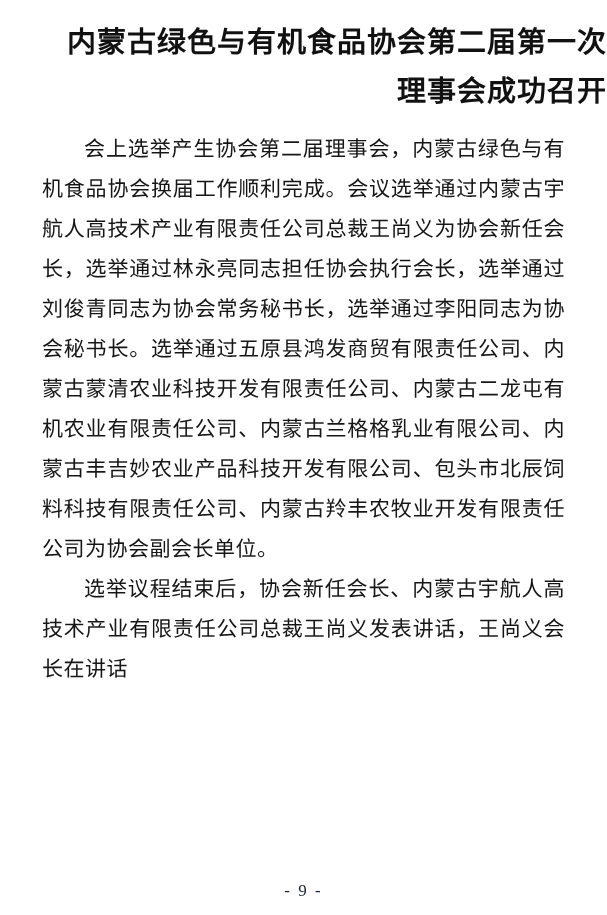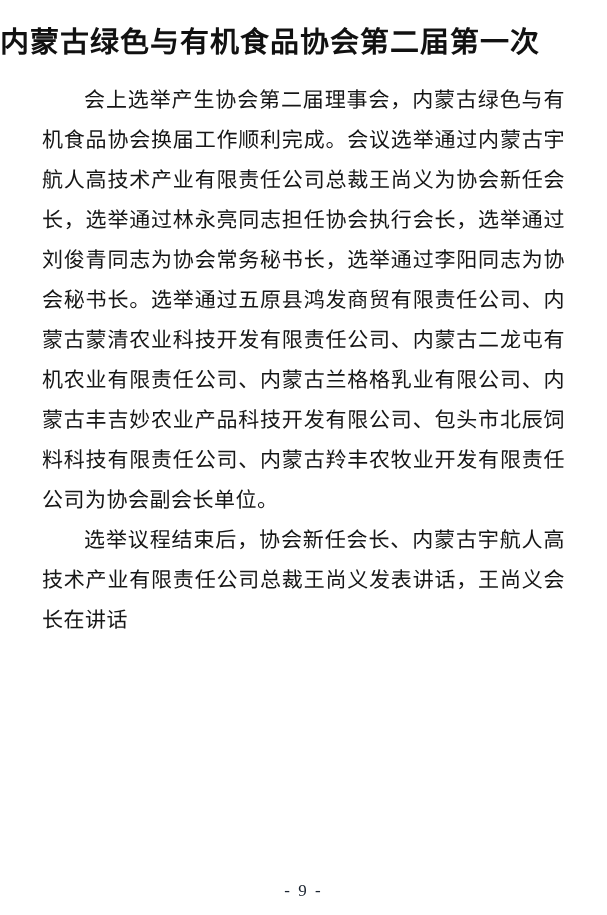--- a/index.html
+++ b/index.html
@@ -13,21 +13,21 @@
     height: 915px;
     background: #ffffff;
     overflow: hidden;
     font-family: "Liberation Serif", "DejaVu Serif", serif;
     color: #161616;
     box-sizing: border-box;
   }
   .doc-title {
     margin: 0;
     padding-top: 18px;
-    text-align: left;
+    text-align: right;
     font-size: 29px;
     line-height: 49px;
     font-weight: bold;
     letter-spacing: 1px;
     color: #111111;
   }
   .doc-title .title-line {
     display: block;
   }
   .doc-body {
@@ -53,20 +53,21 @@
     color: #1b2430;
   }
 </style>
 </head>
 <body>
 
 <div class="page">
 
   <h1 class="doc-title">
     <span class="title-line">内蒙古绿色与有机食品协会第二届第一次</span>
+    <span class="title-line">理事会成功召开</span>
   </h1>
 
   <div class="doc-body">
     <p>会上选举产生协会第二届理事会，内蒙古绿色与有机食品协会换届工作顺利完成。会议选举通过内蒙古宇航人高技术产业有限责任公司总裁王尚义为协会新任会长，选举通过林永亮同志担任协会执行会长，选举通过刘俊青同志为协会常务秘书长，选举通过李阳同志为协会秘书长。选举通过五原县鸿发商贸有限责任公司、内蒙古蒙清农业科技开发有限责任公司、内蒙古二龙屯有机农业有限责任公司、内蒙古兰格格乳业有限公司、内蒙古丰吉妙农业产品科技开发有限公司、包头市北辰饲料科技有限责任公司、内蒙古羚丰农牧业开发有限责任公司为协会副会长单位。</p>
     <p>选举议程结束后，协会新任会长、内蒙古宇航人高技术产业有限责任公司总裁王尚义发表讲话，王尚义会长在讲话</p>
   </div>
 
   <div class="page-footer">- 9 -</div>
 
 </div>

